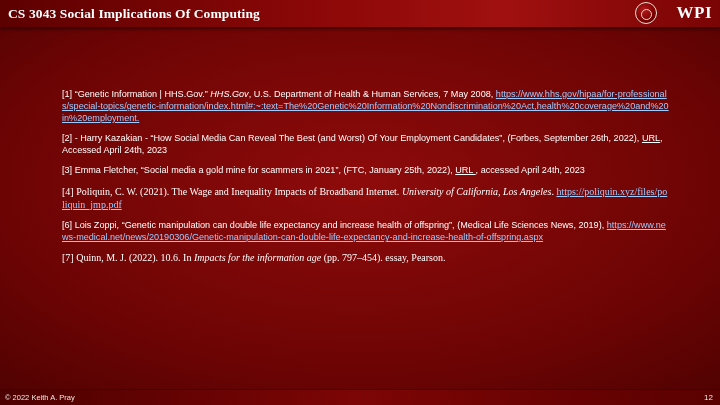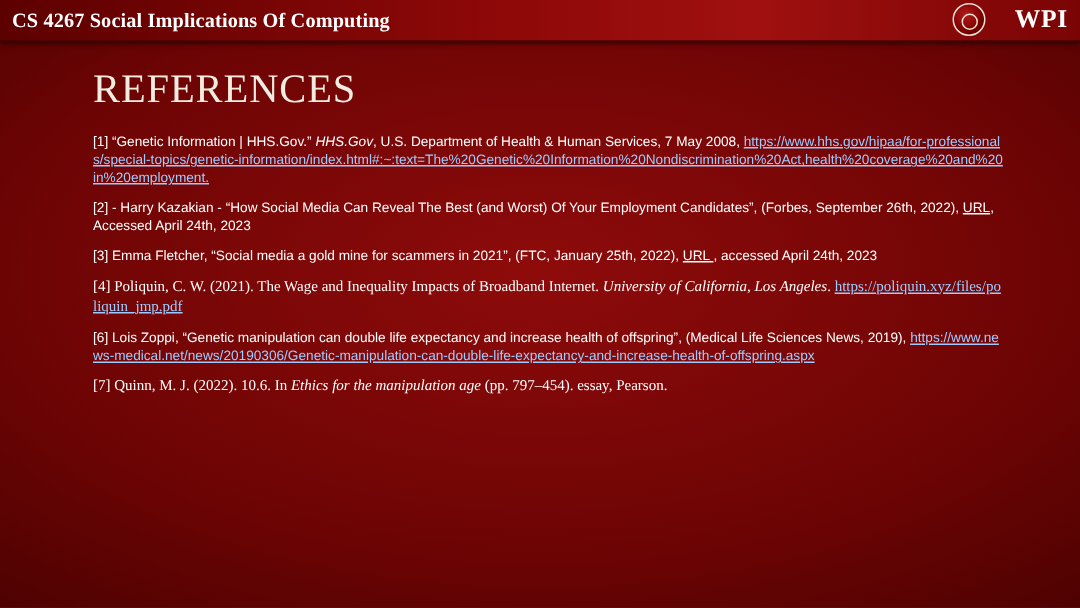--- a/index.html
+++ b/index.html
@@ -113,32 +113,35 @@
     font-size: 8px;
     padding-right: 7px;
   }
 </style>
 </head>
 <body>
 
 <div class="slide">
 
   <div class="banner">
-    <div class="banner-title">CS 4267 Social Implications Of Computing</div>
+    <div class="banner-title">CS 3043 Social Implications Of Computing</div>
     <div class="brand">
       <div class="seal"></div>
       <div class="brand-text">WPI</div>
     </div>
   </div>
 
-  <div class="headline">REFERENCES</div>
 
   <div class="body" id="refs">
       <div class="ref"><span>[1] “Genetic Information | HHS.Gov.” </span><span class="it">HHS.Gov</span><span>, U.S. Department of Health &amp; Human Services, 7 May 2008, </span><span class="lnk">https://www.hhs.gov/hipaa/for-professionals/special-topics/genetic-information/index.html#:~:text=The%20Genetic%20Information%20Nondiscrimination%20Act,health%20coverage%20and%20in%20employment.</span></div>
       <div class="ref"><span>[2] - Harry Kazakian - “How Social Media Can Reveal The Best (and Worst) Of Your Employment Candidates”, (Forbes, September 26th, 2022), </span><span class="lnk-ul">URL</span><span>, Accessed April 24th, 2023</span></div>
       <div class="ref"><span>[3] Emma Fletcher, “Social media a gold mine for scammers in 2021”, (FTC, January 25th, 2022), </span><span class="lnk-ul">URL </span><span>, accessed April 24th, 2023</span></div>
       <div class="ref serif"><span>[4] Poliquin, C. W. (2021). The Wage and Inequality Impacts of Broadband Internet. </span><span class="it">University of California, Los Angeles</span><span>. </span><span class="lnk">https://poliquin.xyz/files/poliquin_jmp.pdf</span></div>
       <div class="ref"><span>[6] Lois Zoppi, “Genetic manipulation can double life expectancy and increase health of offspring”, (Medical Life Sciences News, 2019), </span><span class="lnk">https://www.news-medical.net/news/20190306/Genetic-manipulation-can-double-life-expectancy-and-increase-health-of-offspring.aspx</span></div>
-      <div class="ref serif"><span>[7] Quinn, M. J. (2022). 10.6. In </span><span class="it">Ethics for the manipulation age</span><span> (pp. 797–454). essay, Pearson.</span></div>
+      <div class="ref serif"><span>[7] Quinn, M. J. (2022). 10.6. In </span><span class="it">Impacts for the information age</span><span> (pp. 797–454). essay, Pearson.</span></div>
     </div>
 
+  <div class="footer">
+    <div class="copyright">© 2022 Keith A. Pray</div>
+    <div class="pagenum">12</div>
+  </div>
 
 </div>
 
 </body></html>

